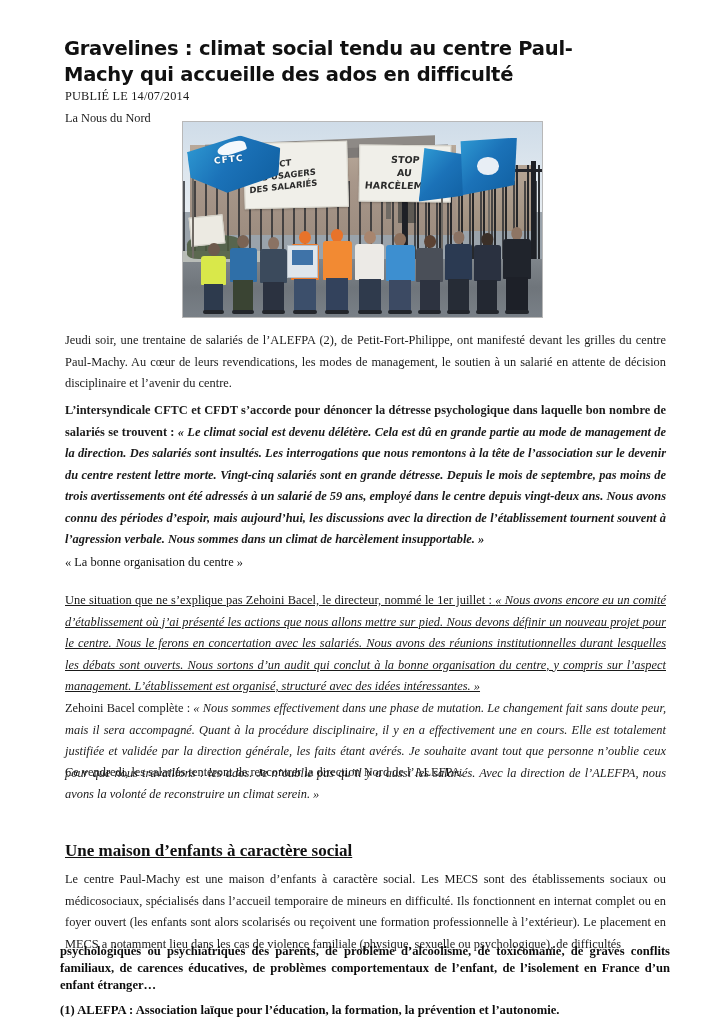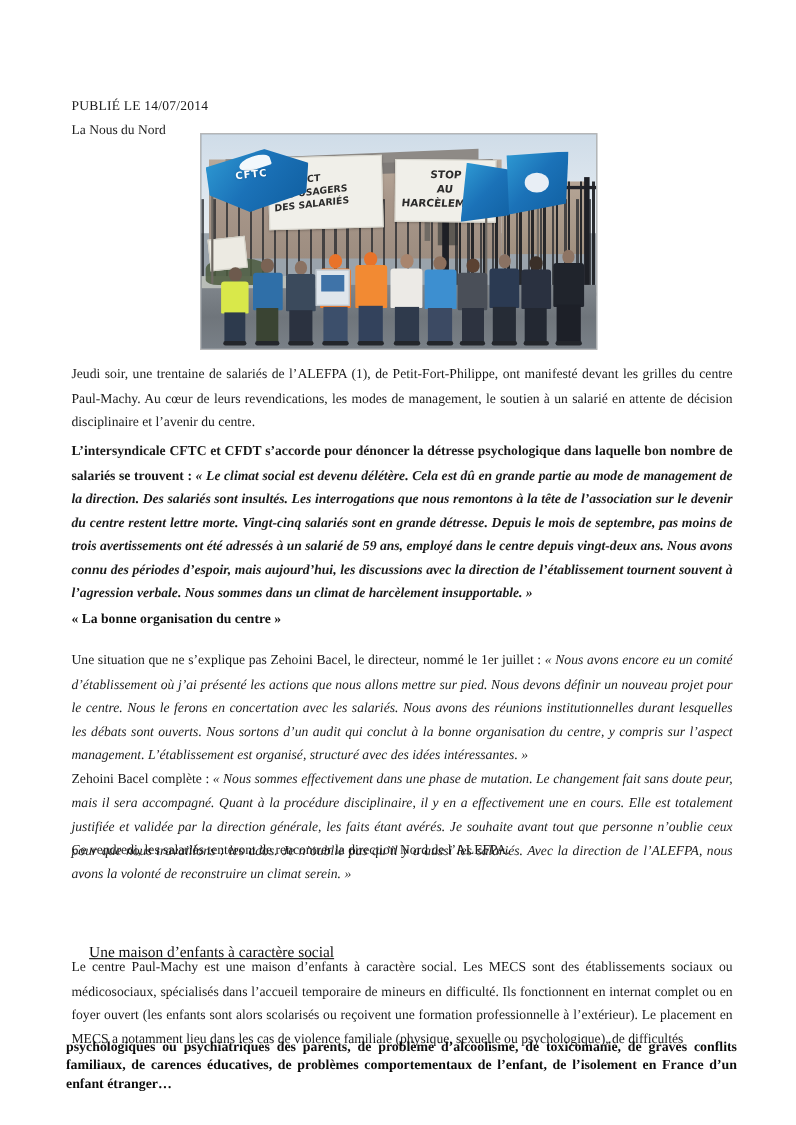--- a/index.html
+++ b/index.html
@@ -236,29 +236,29 @@
     font-size: 12.4px;
     line-height: 21.5px;
     text-align: justify;
     color: #1a1a1a;
   }
   .it { font-style: italic; }
   h3.sub {
     margin: 0;
     font-family: "Liberation Serif", "DejaVu Serif", serif;
     font-size: 12.4px;
-    font-weight: bold;
+    font-weight: normal;
     line-height: 21.5px;
     color: #111;
   }
   h3.sub-underline {
-    margin: 16px;
-    font-family: "Liberation Serif", "DejaVu Serif", serif;
-    font-size: 14px;
-    font-weight: normal;
+    margin: 0;
+    font-family: "Liberation Serif", "DejaVu Serif", serif;
+    font-size: 17px;
+    font-weight: bold;
     line-height: 21.5px;
     color: #111;
     text-decoration: underline;
   }
   .boldblock {
     position: absolute;
     left: 60px;
     width: 610px;
     font-family: "Liberation Serif", "DejaVu Serif", serif;
     font-weight: bold;
@@ -276,20 +276,21 @@
     font-size: 12.6px;
     line-height: 21.5px;
     color: #0d0d0d;
   }
 </style>
 </head>
 <body>
 
 <div class="page">
 
+  <h1 class="headline">Gravelines : climat social tendu au centre Paul-Machy qui accueille des ados en difficulté</h1>
 
   <div class="published">PUBLIÉ LE 14/07/2014</div>
 
   <div class="source">La Nous du Nord</div>
 
   <div class="photo-wrap">
     <div class="photo">
 
       <div class="sky"></div>
       <div class="building"></div>
@@ -400,32 +401,32 @@
         <div class="head" style="top:0; width:40%; height:15%; background:#8e7564;"></div>
         <div class="body-t" style="top:14%; height:46%; background:#20242c;"></div>
         <div class="legs" style="top:58%; height:42%; background:#1d2028;"></div>
         <div class="shoes"></div>
       </div>
 
     </div>
   </div>
 
   <div class="col" style="top:330px;">
-    <p class="body">Jeudi soir, une trentaine de salariés de l’ALEFPA (1), de Petit-Fort-Philippe, ont manifesté devant les grilles du centre Paul-Machy. Au cœur de leurs revendications, les modes de management, le soutien à un salarié en attente de décision disciplinaire et l’avenir du centre.</p>
+    <p class="body">Jeudi soir, une trentaine de salariés de l’ALEFPA (2), de Petit-Fort-Philippe, ont manifesté devant les grilles du centre Paul-Machy. Au cœur de leurs revendications, les modes de management, le soutien à un salarié en attente de décision disciplinaire et l’avenir du centre.</p>
   </div>
 
   <div class="col" style="top:400px;font-weight:bold;">
     <p class="quote-p"><span>L’intersyndicale CFTC et CFDT s’accorde pour dénoncer la détresse psychologique dans laquelle bon nombre de salariés se trouvent : </span><span class="it">« Le climat social est devenu délétère. Cela est dû en grande partie au mode de management de la direction. Des salariés sont insultés. Les interrogations que nous remontons à la tête de l’association sur le devenir du centre restent lettre morte. Vingt-cinq salariés sont en grande détresse. Depuis le mois de septembre, pas moins de trois avertissements ont été adressés à un salarié de 59 ans, employé dans le centre depuis vingt-deux ans. Nous avons connu des périodes d’espoir, mais aujourd’hui, les discussions avec la direction de l’établissement tournent souvent à l’agression verbale. Nous sommes dans un climat de harcèlement insupportable. »</span></p>
   </div>
 
   <div class="col" style="top:552px;">
     <h3 class="sub">« La bonne organisation du centre »</h3>
   </div>
 
-  <div class="col" style="top:590px;">
+  <div class="col" style="top:590px;text-decoration:underline;">
     <p class="quote-p"><span>Une situation que ne s’explique pas Zehoini Bacel, le directeur, nommé le 1er juillet : </span><span class="it">« Nous avons encore eu un comité d’établissement où j’ai présenté les actions que nous allons mettre sur pied. Nous devons définir un nouveau projet pour le centre. Nous le ferons en concertation avec les salariés. Nous avons des réunions institutionnelles durant lesquelles les débats sont ouverts. Nous sortons d’un audit qui conclut à la bonne organisation du centre, y compris sur l’aspect management. L’établissement est organisé, structuré avec des idées intéressantes. »</span></p>
   </div>
 
   <div class="col" style="top:698px;">
     <p class="quote-p"><span>Zehoini Bacel complète : </span><span class="it">« Nous sommes effectivement dans une phase de mutation. Le changement fait sans doute peur, mais il sera accompagné. Quant à la procédure disciplinaire, il y en a effectivement une en cours. Elle est totalement justifiée et validée par la direction générale, les faits étant avérés. Je souhaite avant tout que personne n’oublie ceux pour que nous travaillons : les ados. Je n’oublie pas qu’il y a aussi les salariés. Avec la direction de l’ALEFPA, nous avons la volonté de reconstruire un climat serein. »</span></p>
   </div>
 
   <div class="col" style="top:762px;">
     <p class="body">Ce vendredi, les salariés tenteront de rencontrer la direction Nord de l’ALEFPA.</p>
   </div>
@@ -433,14 +434,15 @@
   <div class="col" style="top:840px;">
     <h3 class="sub-underline">Une maison d’enfants à caractère social</h3>
   </div>
 
   <div class="col" style="top:869px;">
     <p class="body">Le centre Paul-Machy est une maison d’enfants à caractère social. Les MECS sont des établissements sociaux ou médicosociaux, spécialisés dans l’accueil temporaire de mineurs en difficulté. Ils fonctionnent en internat complet ou en foyer ouvert (les enfants sont alors scolarisés ou reçoivent une formation professionnelle à l’extérieur). Le placement en MECS a notamment lieu dans les cas de violence familiale (physique, sexuelle ou psychologique), de difficultés</p>
   </div>
 
   <div class="boldblock" style="top:943px;">psychologiques ou psychiatriques des parents, de problème d’alcoolisme, de toxicomanie, de graves conflits familiaux, de carences éducatives, de problèmes comportementaux de l’enfant, de l’isolement en France d’un enfant étranger…</div>
 
+  <div class="footnote" style="top:1000px;">(1) ALEFPA : Association laïque pour l’éducation, la formation, la prévention et l’autonomie.</div>
 
 </div>
 
 </body></html>

